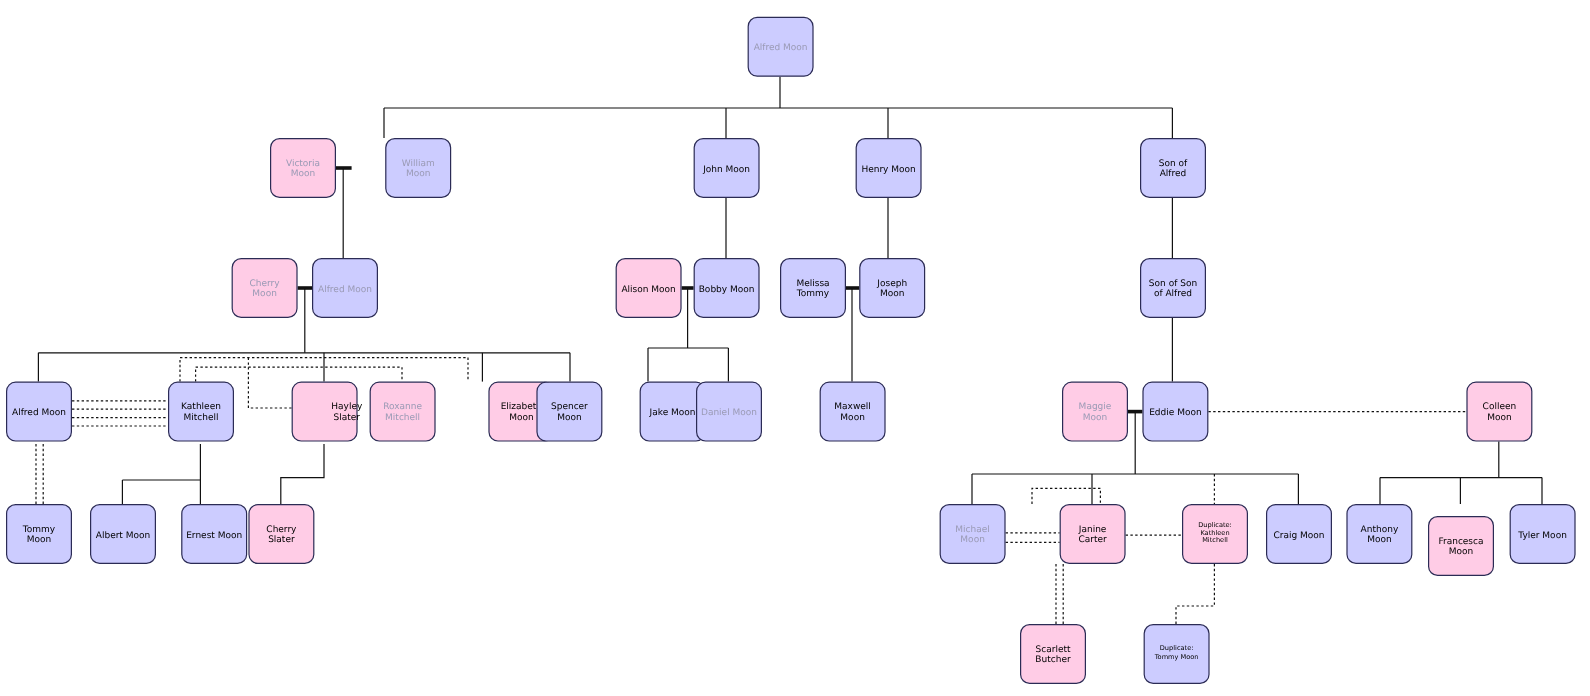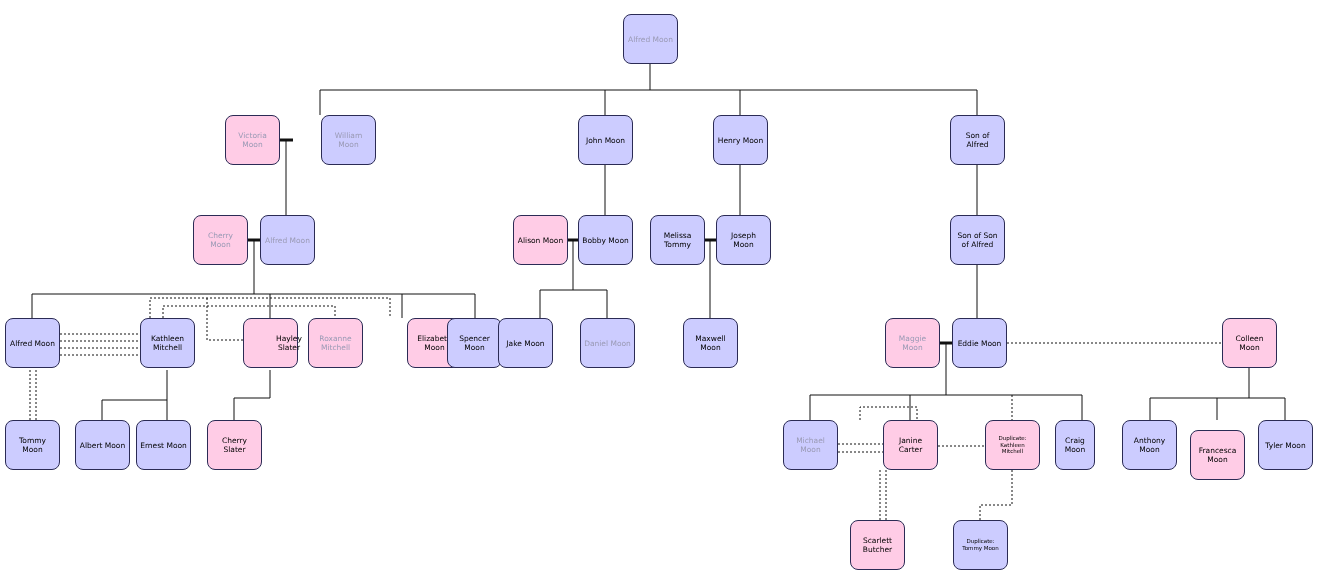--- a/index.html
+++ b/index.html
@@ -135,32 +135,32 @@
     <div class="node blue" style="left: 578px; top: 215px; width: 55px; height: 50px;">Bobby Moon</div>
     <div class="node blue" style="left: 650px; top: 215px; width: 55px; height: 50px;">Melissa Tommy</div>
     <div class="node blue" style="left: 716px; top: 215px; width: 55px; height: 50px;">Joseph Moon</div>
     <div class="node blue" style="left: 950px; top: 215px; width: 55px; height: 50px;">Son of Son of Alfred</div>
     <div class="node blue" style="left: 5px; top: 318px; width: 55px; height: 50px;">Alfred Moon</div>
     <div class="node blue" style="left: 140px; top: 318px; width: 55px; height: 50px;">Kathleen Mitchell</div>
     <div class="node pink" style="left: 243px; top: 318px; width: 55px; height: 50px; padding-left: 40px;">Hayley Slater</div>
     <div class="node pink faded" style="left: 308px; top: 318px; width: 55px; height: 50px;">Roxanne Mitchell</div>
     <div class="node pink" style="left: 375px; top: 318px; width: 55px; height: 50px; margin-left: 32px;">Elizabeth Moon</div>
     <div class="node blue" style="left: 447px; top: 318px; width: 55px; height: 50px;">Spencer Moon</div>
-    <div class="node blue" style="left: 498px; top: 318px; width: 55px; height: 50px;">Jake Moon</div>
+    <div class="node blue" style="left: 533px; top: 318px; width: 55px; height: 50px;">Jake Moon</div>
     <div class="node blue faded" style="left: 580px; top: 318px; width: 55px; height: 50px;">Daniel Moon</div>
     <div class="node blue" style="left: 683px; top: 318px; width: 55px; height: 50px;">Maxwell Moon</div>
     <div class="node pink faded" style="left: 885px; top: 318px; width: 55px; height: 50px;">Maggie Moon</div>
     <div class="node blue" style="left: 952px; top: 318px; width: 55px; height: 50px;">Eddie Moon</div>
     <div class="node pink" style="left: 1222px; top: 318px; width: 55px; height: 50px;">Colleen Moon</div>
     <div class="node blue" style="left: 5px; top: 420px; width: 55px; height: 50px;">Tommy Moon</div>
     <div class="node blue" style="left: 75px; top: 420px; width: 55px; height: 50px;">Albert Moon</div>
-    <div class="node blue" style="left: 136px; top: 420px; width: 55px; height: 50px;">Ernest Moon</div>
+    <div class="node blue" style="left: 151px; top: 420px; width: 55px; height: 50px;">Ernest Moon</div>
     <div class="node pink" style="left: 207px; top: 420px; width: 55px; height: 50px;">Cherry Slater</div>
     <div class="node blue faded" style="left: 783px; top: 420px; width: 55px; height: 50px;">Michael Moon</div>
     <div class="node pink" style="left: 883px; top: 420px; width: 55px; height: 50px;">Janine Carter</div>
     <div class="node pink small" style="left: 985px; top: 420px; width: 55px; height: 50px;">Duplicate: Kathleen Mitchell</div>
-    <div class="node blue" style="left: 1055px; top: 420px; width: 40px; height: 50px;">Craig Moon</div>
+    <div class="node blue" style="left: 1055px; top: 420px; width: 55px; height: 50px;">Craig Moon</div>
     <div class="node blue" style="left: 1122px; top: 420px; width: 55px; height: 50px;">Anthony Moon</div>
     <div class="node pink" style="left: 1190px; top: 420px; width: 55px; height: 50px; margin-top: 10px;">Francesca Moon</div>
     <div class="node blue" style="left: 1258px; top: 420px; width: 55px; height: 50px;">Tyler Moon</div>
     <div class="node pink" style="left: 850px; top: 520px; width: 55px; height: 50px;">Scarlett Butcher</div>
     <div class="node blue small" style="left: 953px; top: 520px; width: 55px; height: 50px;">Duplicate: Tommy Moon</div>
   </div>
 
 </body></html>

